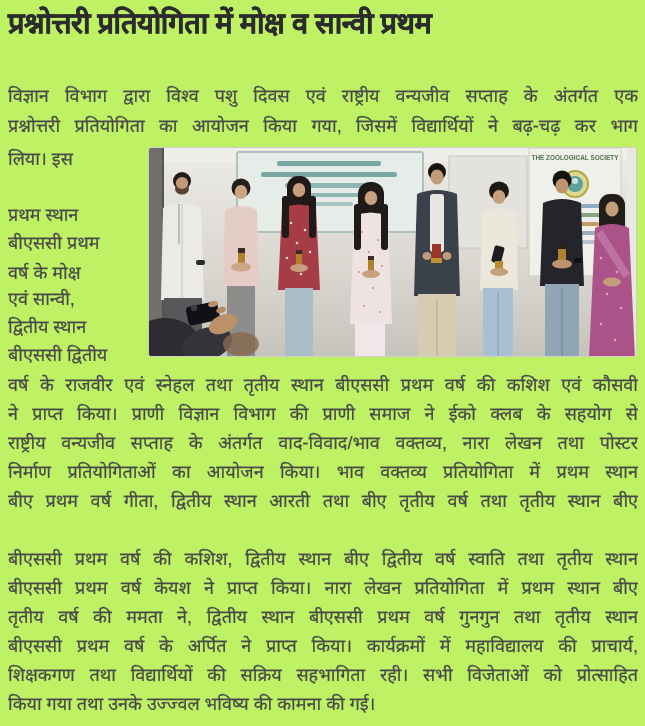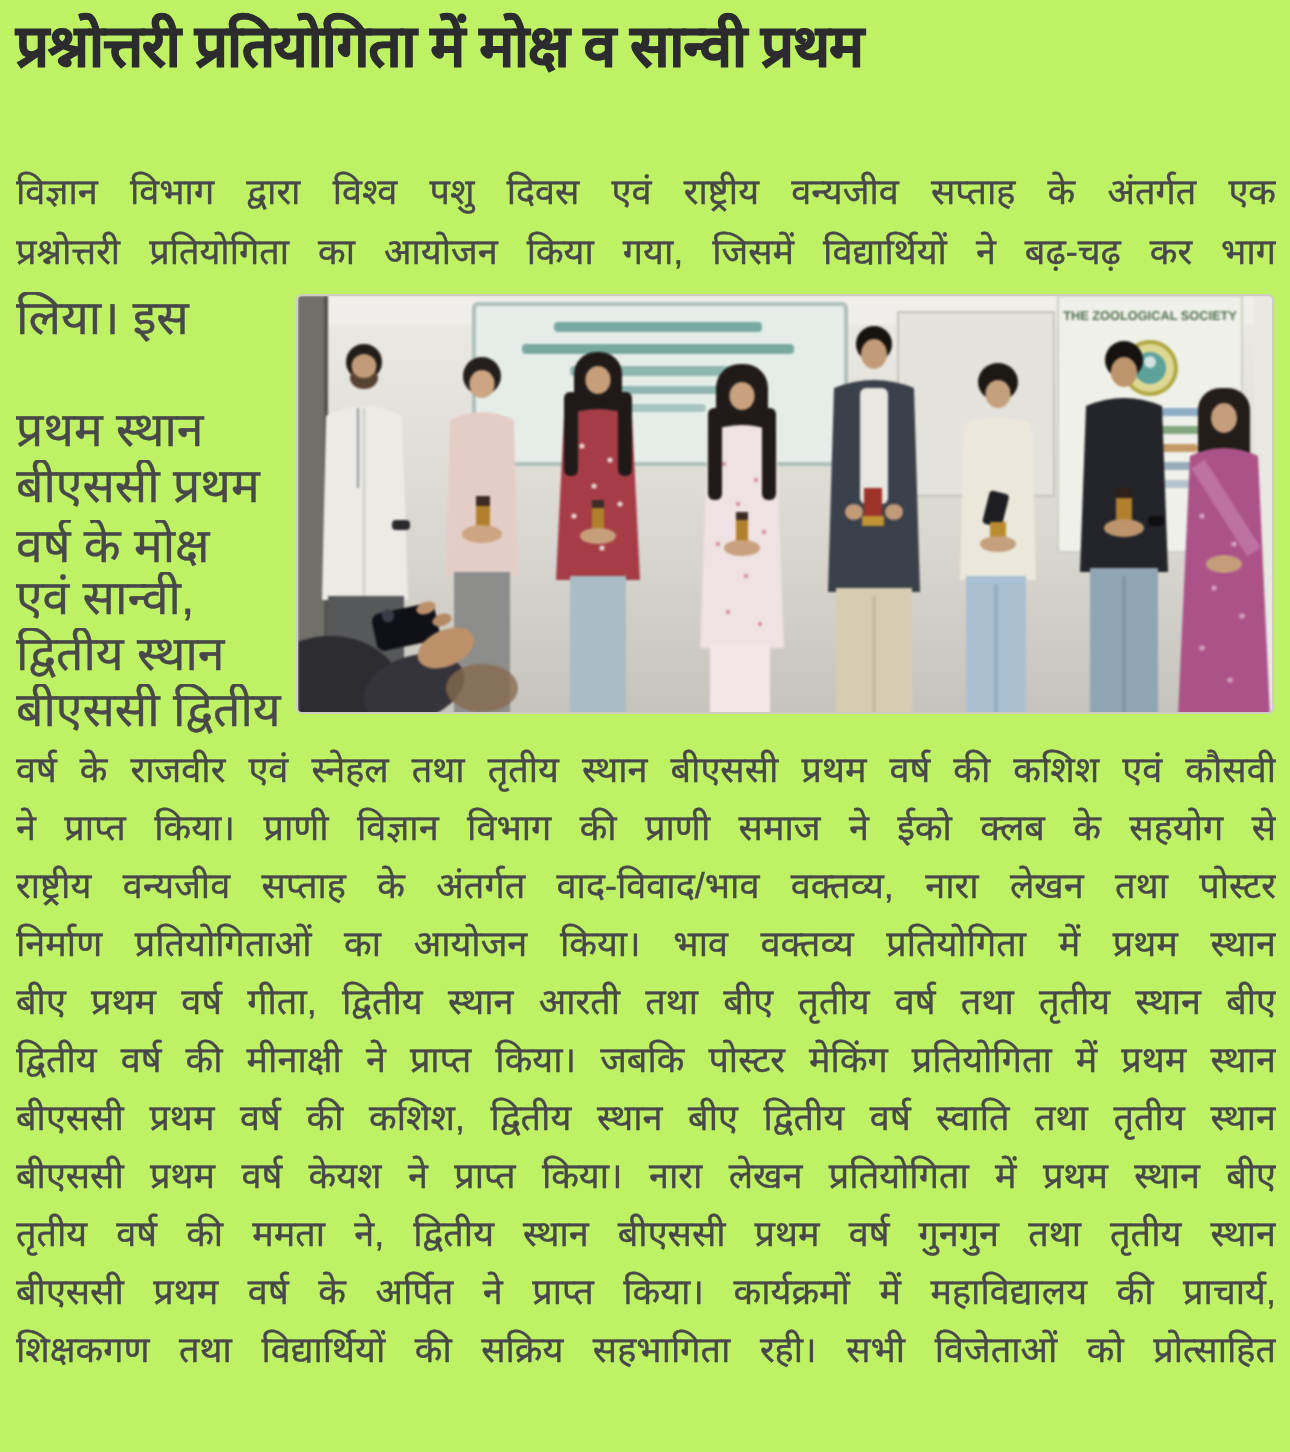--- a/index.html
+++ b/index.html
@@ -42,21 +42,21 @@
   }
   .line.last { text-align-last: left; }
 
   .dateline { font-weight: 700; color: #3a3a3c; }
 
   .leftcol-line {
     position: absolute;
     left: 8px;
     width: 138px;
     height: 28px;
-    font-size: 24px;
+    font-size: 18px;
     line-height: 27px;
     color: #48484a;
     overflow: hidden;
     white-space: nowrap;
     -webkit-text-stroke: 0.2px #48484a;
   }
 
   .photo-frame {
     position: absolute;
     left: 148px; top: 147px;
@@ -249,20 +249,20 @@
         <ellipse cx="92" cy="196" rx="18" ry="12" fill="#8a6a4c" opacity="0.8"></ellipse>
       </g>
     </svg>
   </figure>
 
   <div class="line" style="top:400px">ने प्राप्त किया। प्राणी विज्ञान विभाग की प्राणी समाज ने ईको क्लब के सहयोग से</div>
   <div class="line" style="top:371px">वर्ष के राजवीर एवं स्नेहल तथा तृतीय स्थान बीएससी प्रथम वर्ष की कशिश एवं कौसवी</div>
   <div class="line" style="top:458px">निर्माण प्रतियोगिताओं का आयोजन किया। भाव वक्तव्य प्रतियोगिता में प्रथम स्थान</div>
   <div class="line" style="top:429px">राष्ट्रीय वन्यजीव सप्ताह के अंतर्गत वाद-विवाद/भाव वक्तव्य, नारा लेखन तथा पोस्टर</div>
   <div class="line" style="top:487px">बीए प्रथम वर्ष गीता, द्वितीय स्थान आरती  तथा बीए तृतीय वर्ष तथा तृतीय स्थान बीए</div>
-  <div class="line" style="top:516px">द्वितीय वर्ष की मीनाक्षी ने प्राप्त किया। जबकि पोस्टर मेकिंग प्रतियोगिता में प्रथम स्थान</div>
   <div class="line" style="top:545px">बीएससी प्रथम वर्ष की कशिश, द्वितीय स्थान बीए द्वितीय वर्ष स्वाति तथा तृतीय स्थान</div>
   <div class="line" style="top:574px">बीएससी प्रथम वर्ष केयश ने प्राप्त किया। नारा लेखन प्रतियोगिता में प्रथम स्थान बीए</div>
   <div class="line" style="top:603px">तृतीय वर्ष की  ममता ने, द्वितीय स्थान बीएससी प्रथम वर्ष गुनगुन तथा तृतीय स्थान</div>
   <div class="line" style="top:632px">बीएससी प्रथम वर्ष के अर्पित ने प्राप्त किया। कार्यक्रमों में महाविद्यालय की प्राचार्य,</div>
   <div class="line" style="top:661px">शिक्षकगण तथा विद्यार्थियों की सक्रिय सहभागिता रही। सभी विजेताओं को प्रोत्साहित</div>
+  <div class="line last" style="top:690px">किया गया तथा उनके उज्ज्वल भविष्य की कामना की गई।</div>
 
 </div>
 
 </body></html>

